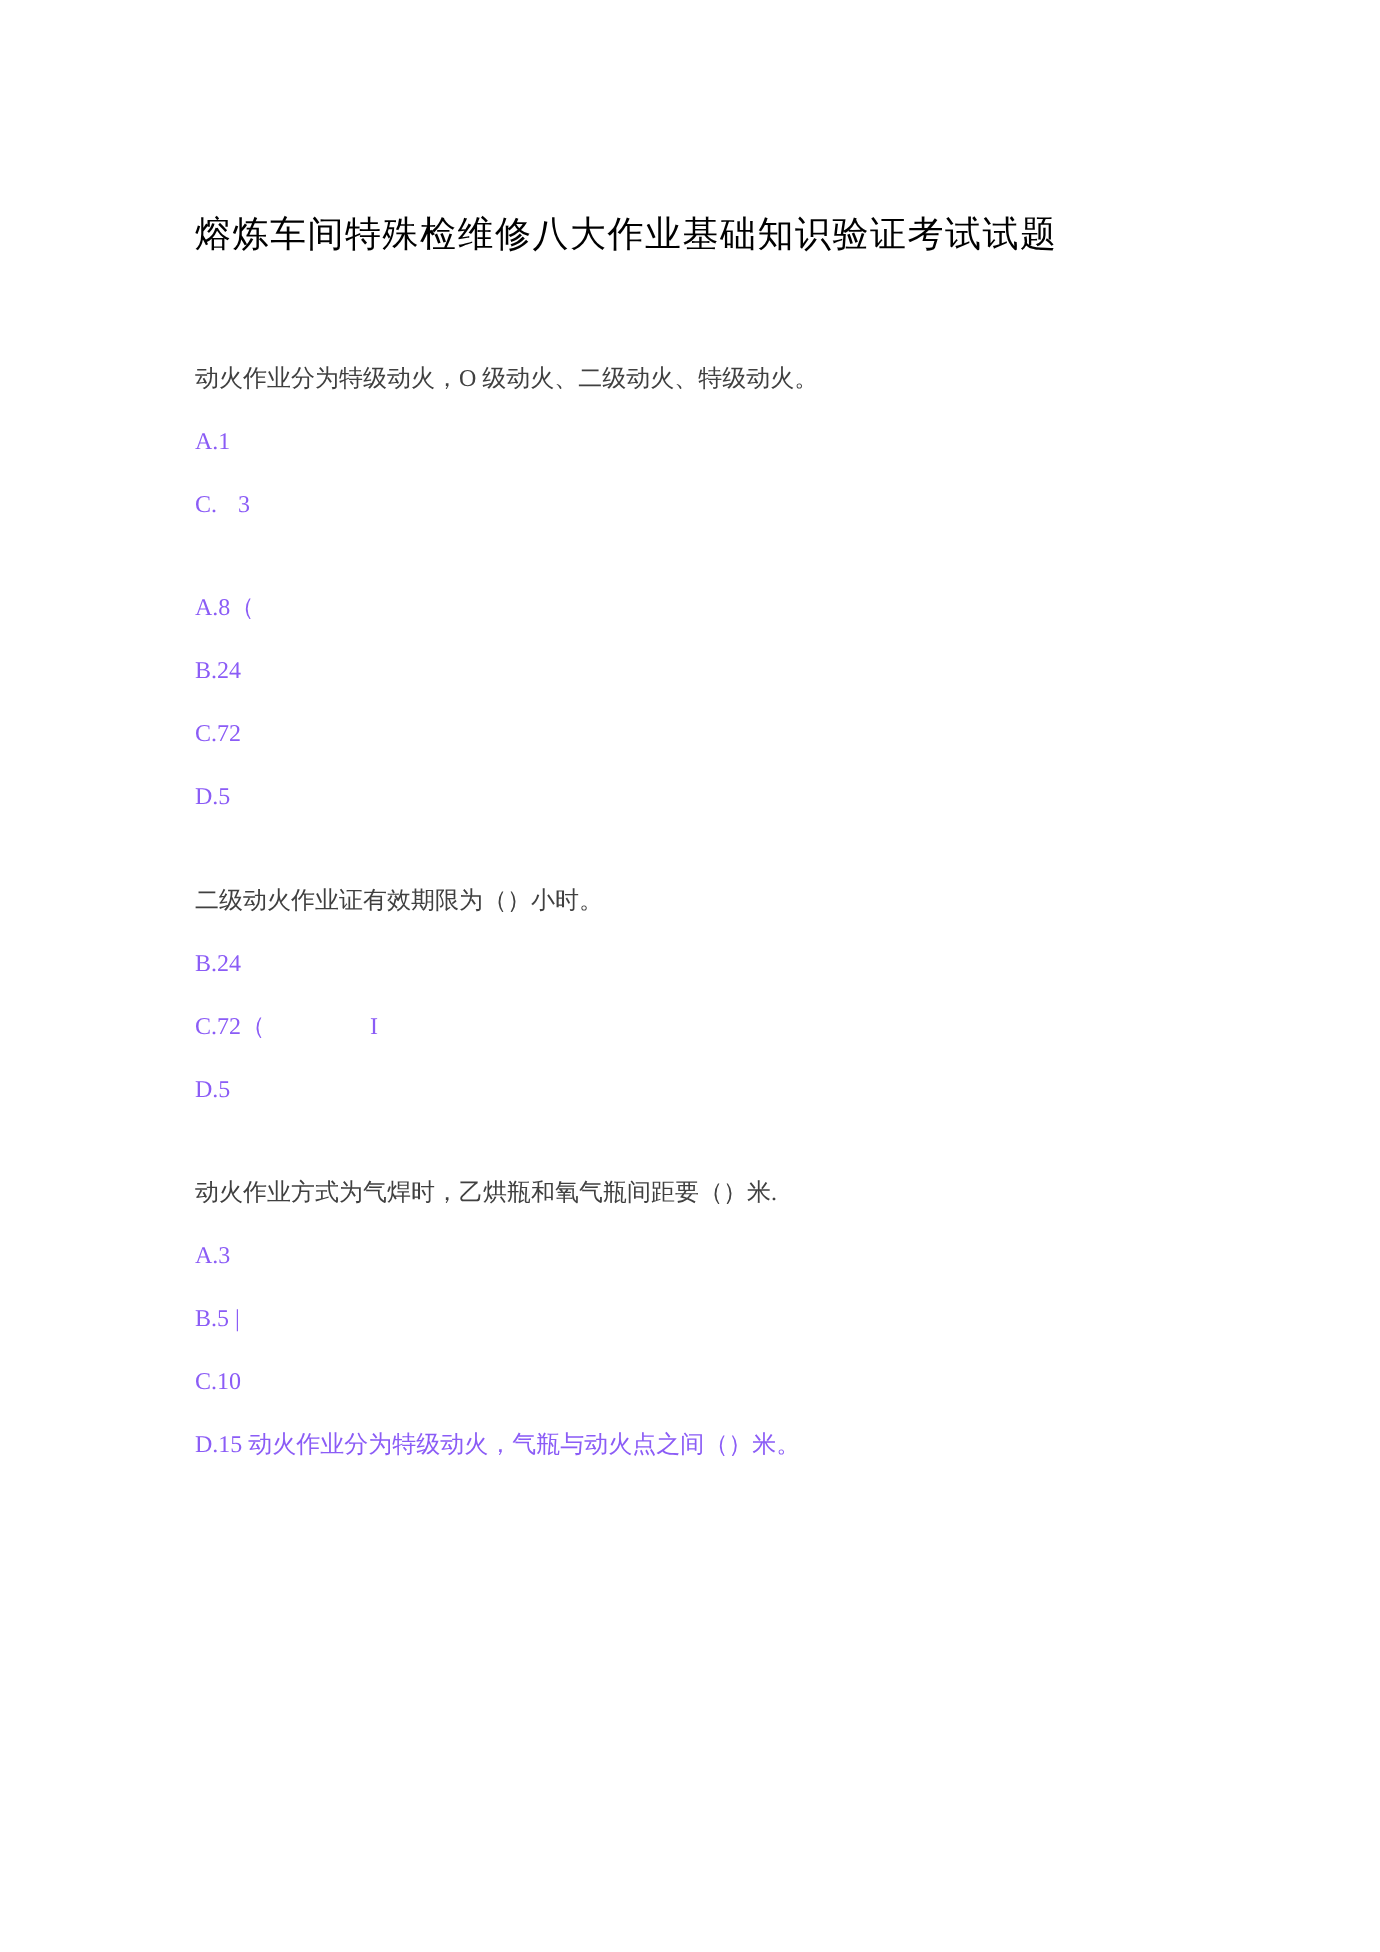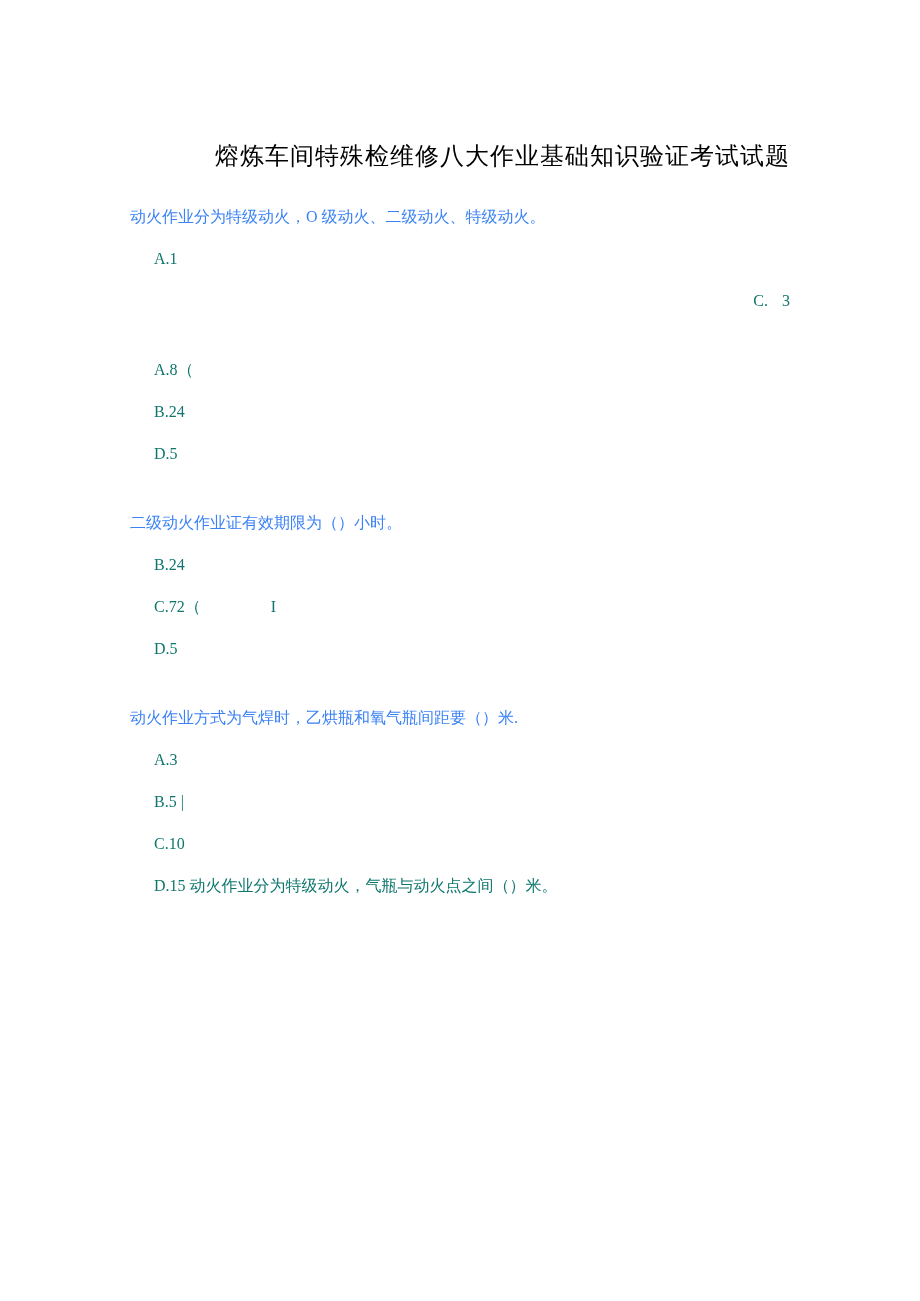--- a/index.html
+++ b/index.html
@@ -9,66 +9,65 @@
     }
     body {
       background: #ffffff;
       font-family: "SimSun", "宋体", serif;
       width: 920px;
       height: 1301px;
       position: relative;
       padding: 140px 130px 0 130px;
     }
     .title {
-      text-align: right;
+      text-align: left;
       font-size: 24px;
       font-weight: normal;
-      margin-bottom: 33px;
+      margin-bottom: 69px;
       letter-spacing: 1px;
       color: #000;
     }
     .question {
       margin-bottom: 45px;
     }
     .question-text {
       font-size: 16px;
       line-height: 1.5;
       margin-bottom: 18px;
-      color: #3b82f6;
+      color: #404040;
     }
     .option {
       font-size: 16px;
       line-height: 1.5;
       margin-bottom: 18px;
-      color: #0f766e;
-      margin-left: 24px;
+      color: #8b5cf6;
     }
     .option-c-spaced {
       word-spacing: 10px;
-      text-align: right;
     }
     .i-mark {
       display: inline-block;
       margin-left: 70px;
     }
   </style>
 </head>
 <body>
 
 <h1 class="title">熔炼车间特殊检维修八大作业基础知识验证考试试题</h1>
 
 <div class="question">
   <div class="question-text">动火作业分为特级动火，O 级动火、二级动火、特级动火。</div>
   <div class="option">A.1</div>
   <div class="option option-c-spaced">C.   3</div>
 </div>
 
 <div class="question">
   <div class="option">A.8（</div>
   <div class="option">B.24</div>
+  <div class="option">C.72</div>
   <div class="option">D.5</div>
 </div>
 
 <div class="question">
   <div class="question-text">二级动火作业证有效期限为（）小时。</div>
   <div class="option">B.24</div>
   <div class="option"><span>C.72（</span><span class="i-mark">I</span></div>
   <div class="option">D.5</div>
 </div>
 

